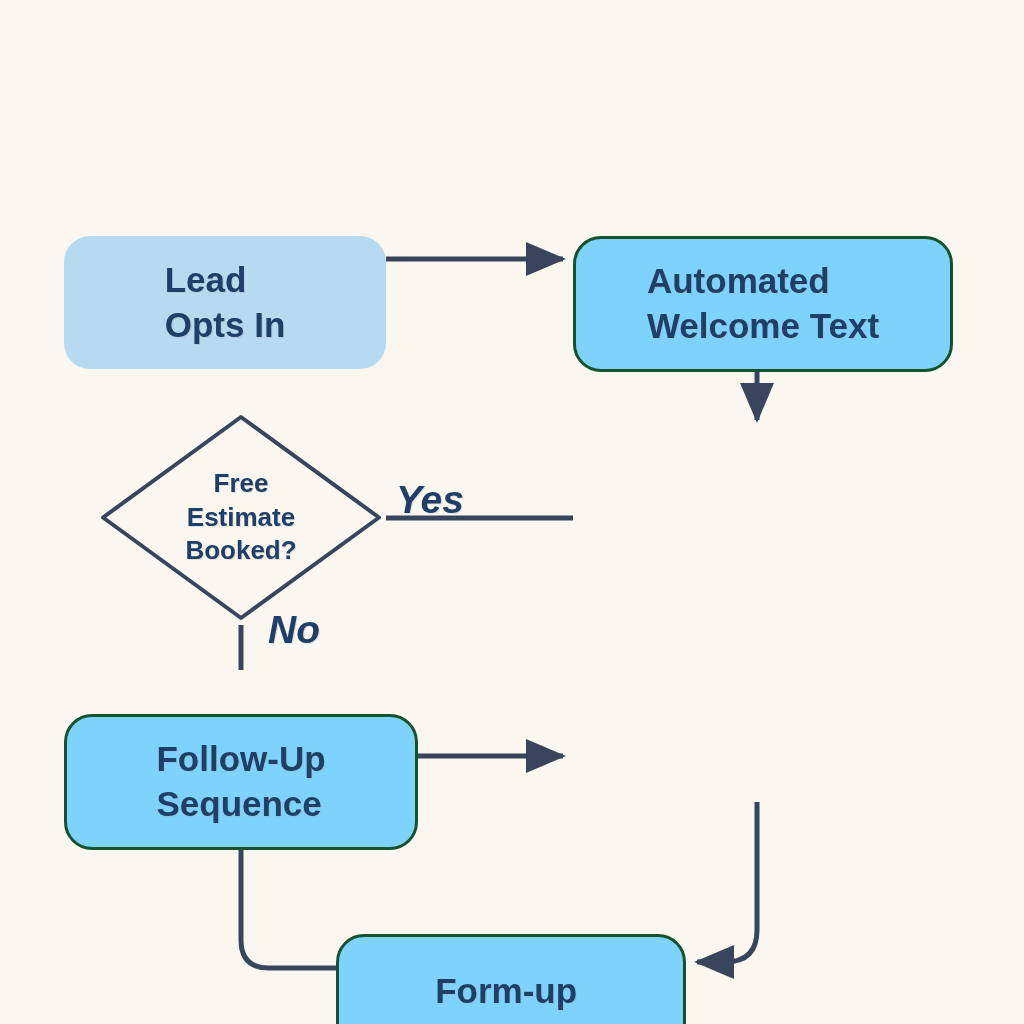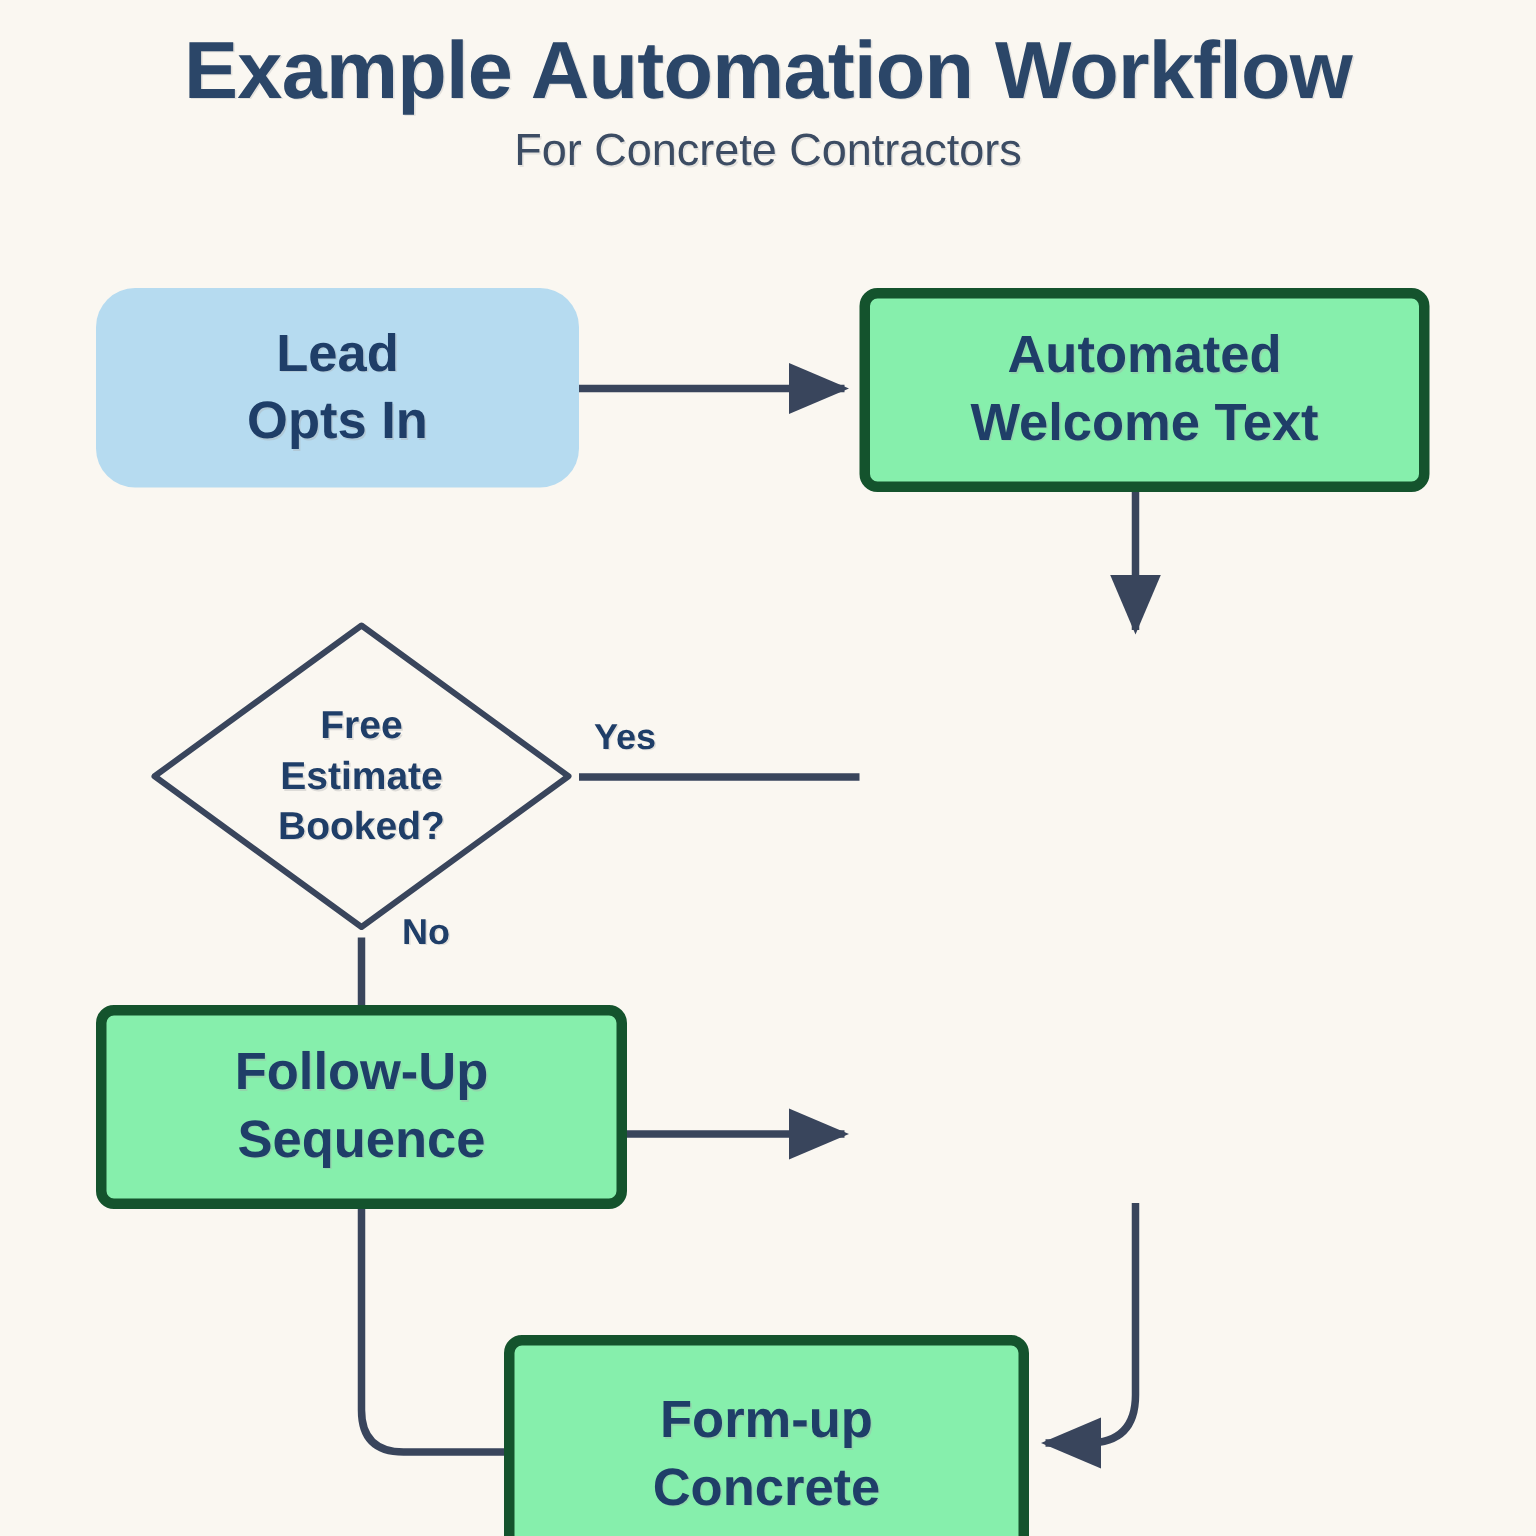--- a/index.html
+++ b/index.html
@@ -52,40 +52,41 @@
     width: 1024px;
     height: 1024px;
     pointer-events: none;
   }
   
   .node {
     position: absolute;
     display: flex;
     align-items: center;
     justify-content: center;
-    text-align: center;
+    text-align: left;
     box-sizing: border-box;
+    margin-top: 44px;
   }
   .node .node-label {
     font-size: 35px;
     font-weight: bold;
     color: #1f3e68;
     line-height: 1.28;
     padding: 0 14px;
     text-shadow: 1px 1px 0 rgba(170,170,170,0.35);
     white-space: pre-line;
   }
   .node.blue {
     background: #b6dbf0;
     border-radius: 26px;
   }
   .node.cream {
-    background: #86efac;
-    border: 7px solid #14532d;
-    border-radius: 12px;
+    background: #7dd3fc;
+    border: 3px solid #14532d;
+    border-radius: 28px;
   }
   
   #node-lead        { left: 64px;  top: 192px; width: 322px; height: 133px; }
   #node-welcome     { left: 573px; top: 192px; width: 380px; height: 136px; }
   #node-appointment { left: 573px; top: 430px; width: 380px; height: 142px; }
   #node-followup    { left: 64px;  top: 670px; width: 354px; height: 136px; }
   #node-review      { left: 573px; top: 670px; width: 380px; height: 132px; }
   #node-formup      { left: 336px; top: 890px; width: 350px; height: 160px; }
 
   
@@ -114,37 +115,34 @@
     font-weight: bold;
     color: #1f3e68;
     line-height: 1.3;
     text-align: center;
     white-space: pre-line;
     text-shadow: 1px 1px 0 rgba(170,170,170,0.35);
   }
   
   .edge-label {
     position: absolute;
-    font-size: 24px;
+    font-size: 39px;
     font-weight: bold;
     color: #1f3e68;
     text-shadow: 1px 1px 0 rgba(170,170,170,0.3);
+    font-style: italic;
   }
   #label-yes { left: 396px; top: 478px; }
   #label-no  { left: 268px; top: 608px; }
 </style>
 </head>
 <body>
 
 <div id="canvas">
 
-  <div id="header">
-    <h1 id="title">Example Automation Workflow</h1>
-    <h2 id="subtitle">For Concrete Contractors</h2>
-  </div>
 
   <svg id="connectors" viewBox="0 0 1024 1024" width="1024" height="1024" xmlns="http://www.w3.org/2000/svg">
     <defs>
       <marker id="arrowhead" markerWidth="9" markerHeight="9" refX="7.4" refY="4" orient="auto" markerUnits="strokeWidth">
         <path d="M0,0.6 L8,4 L0,7.4 Z" fill="#39455c"></path>
       </marker>
     </defs>
 
     <line x1="386" y1="259" x2="563" y2="259" stroke="#39455c" stroke-width="5" marker-end="url(#arrowhead)"></line>
 

